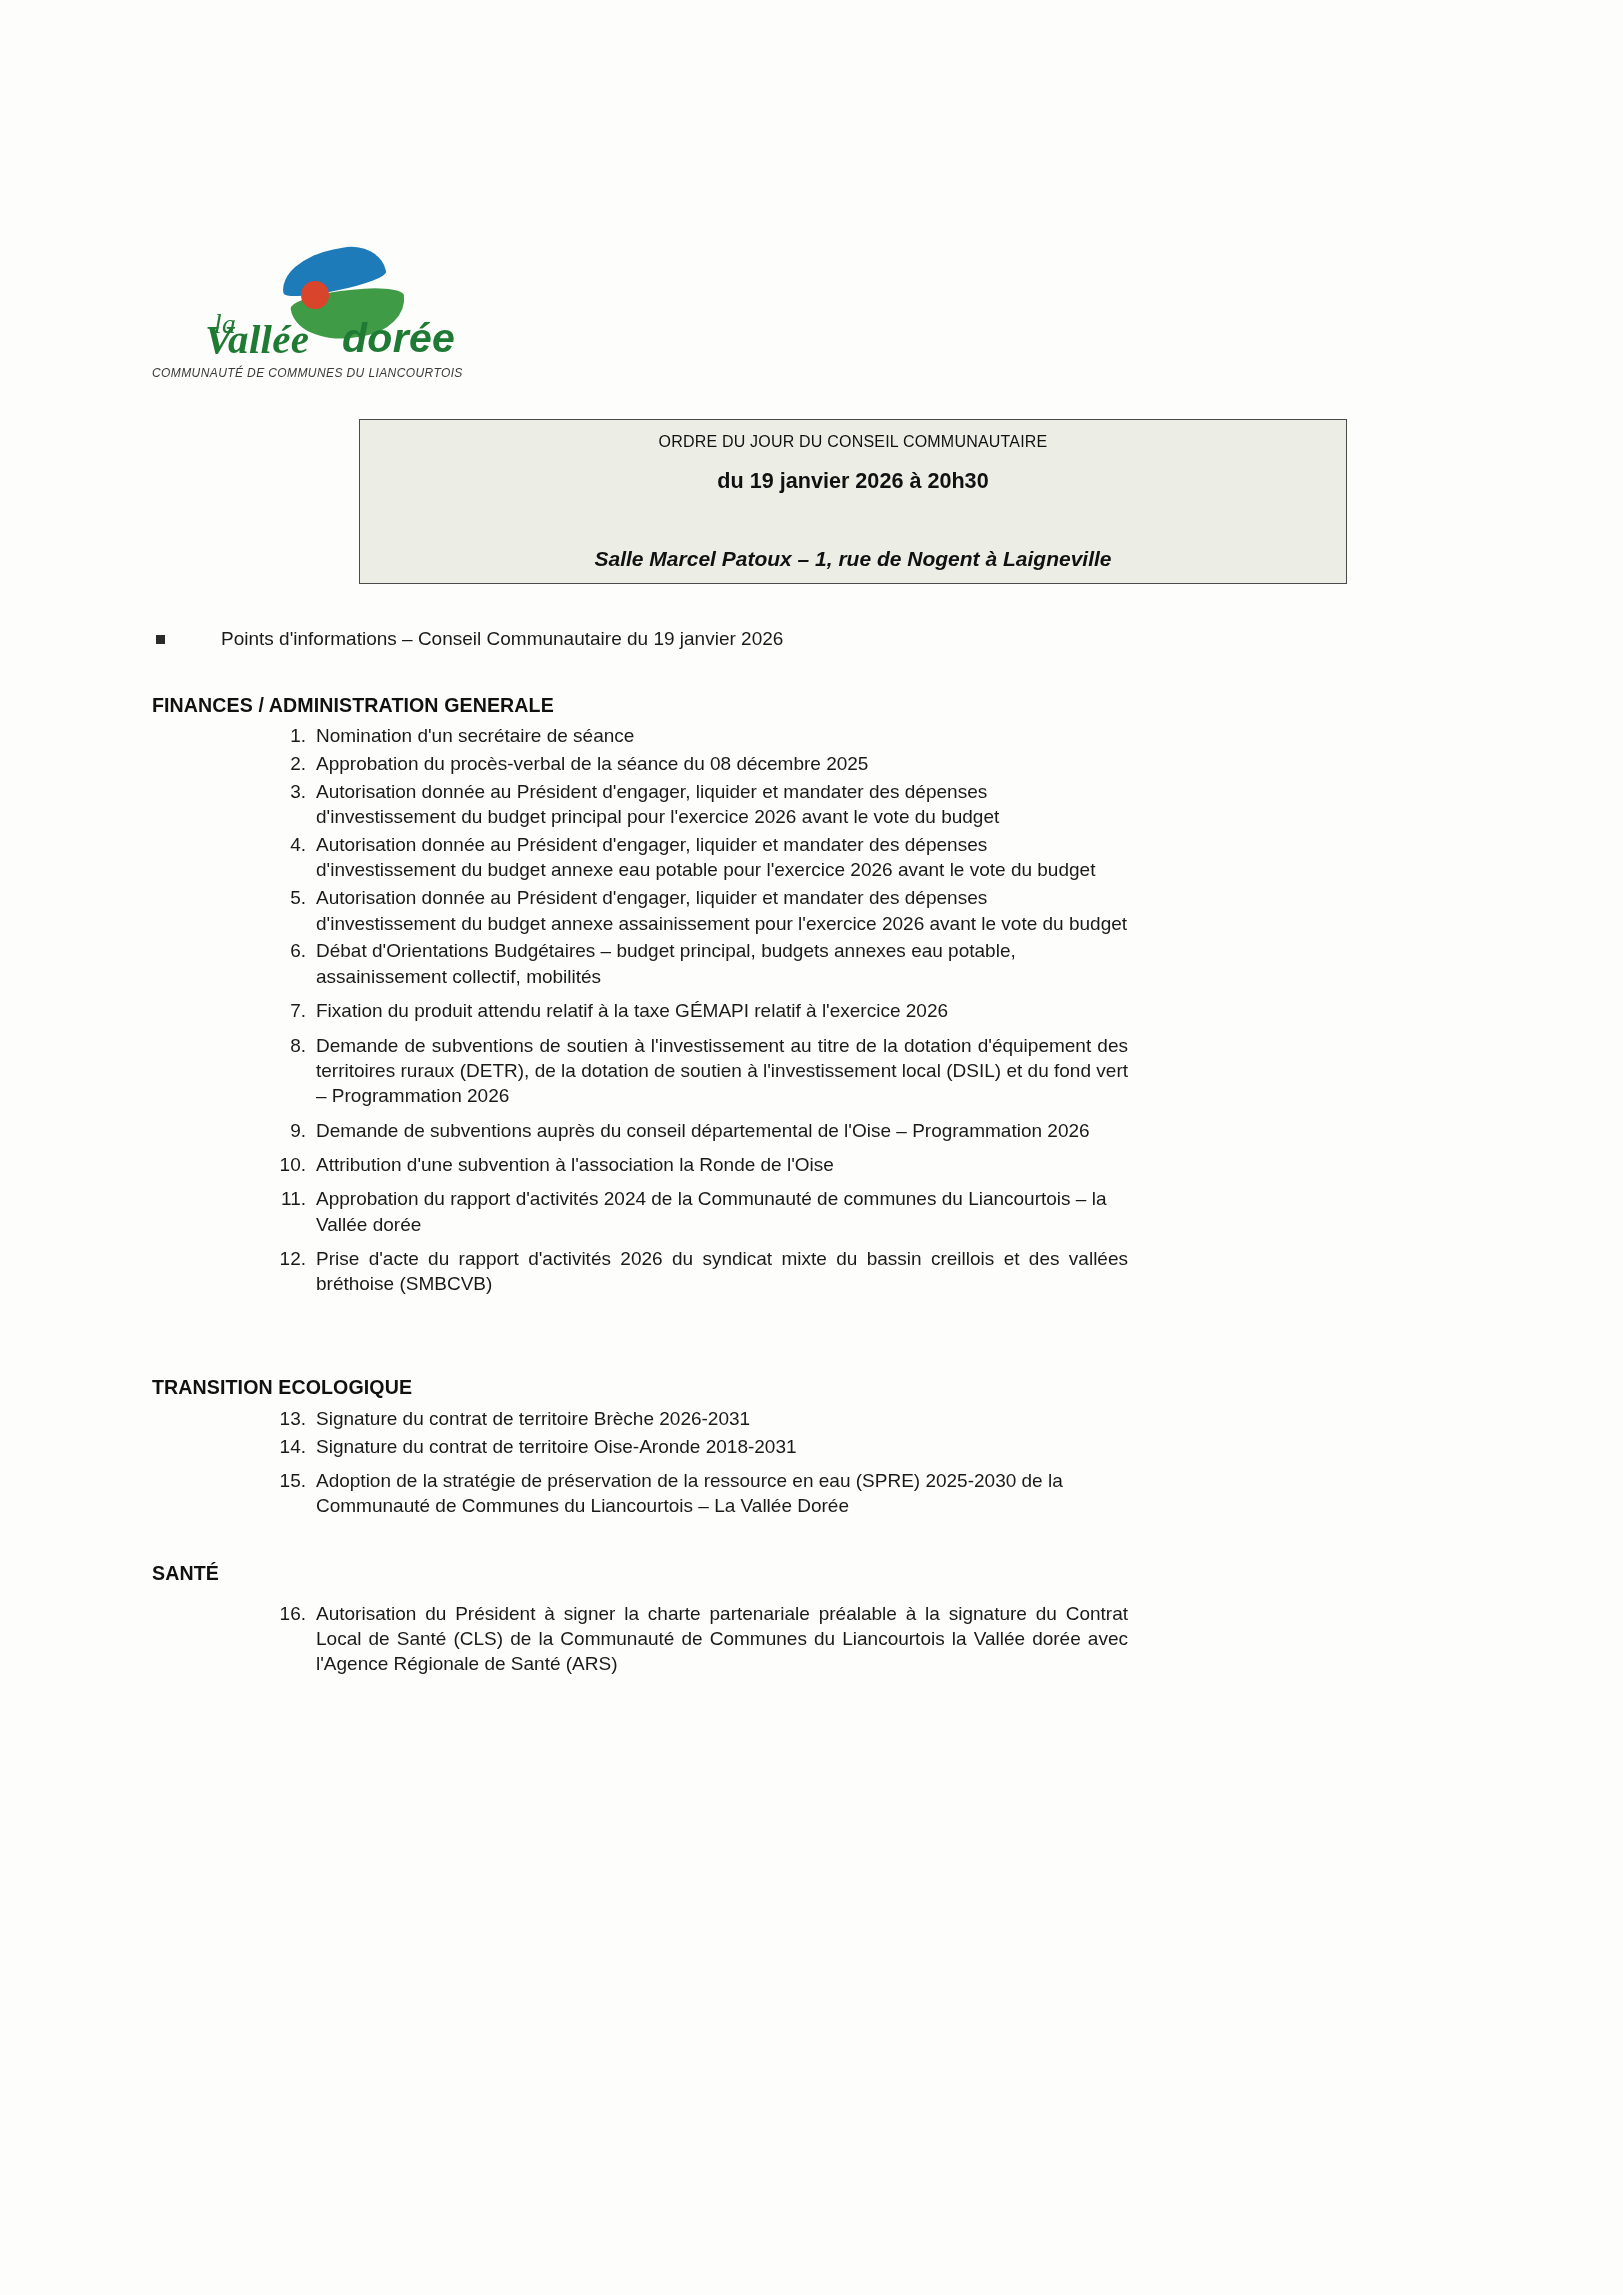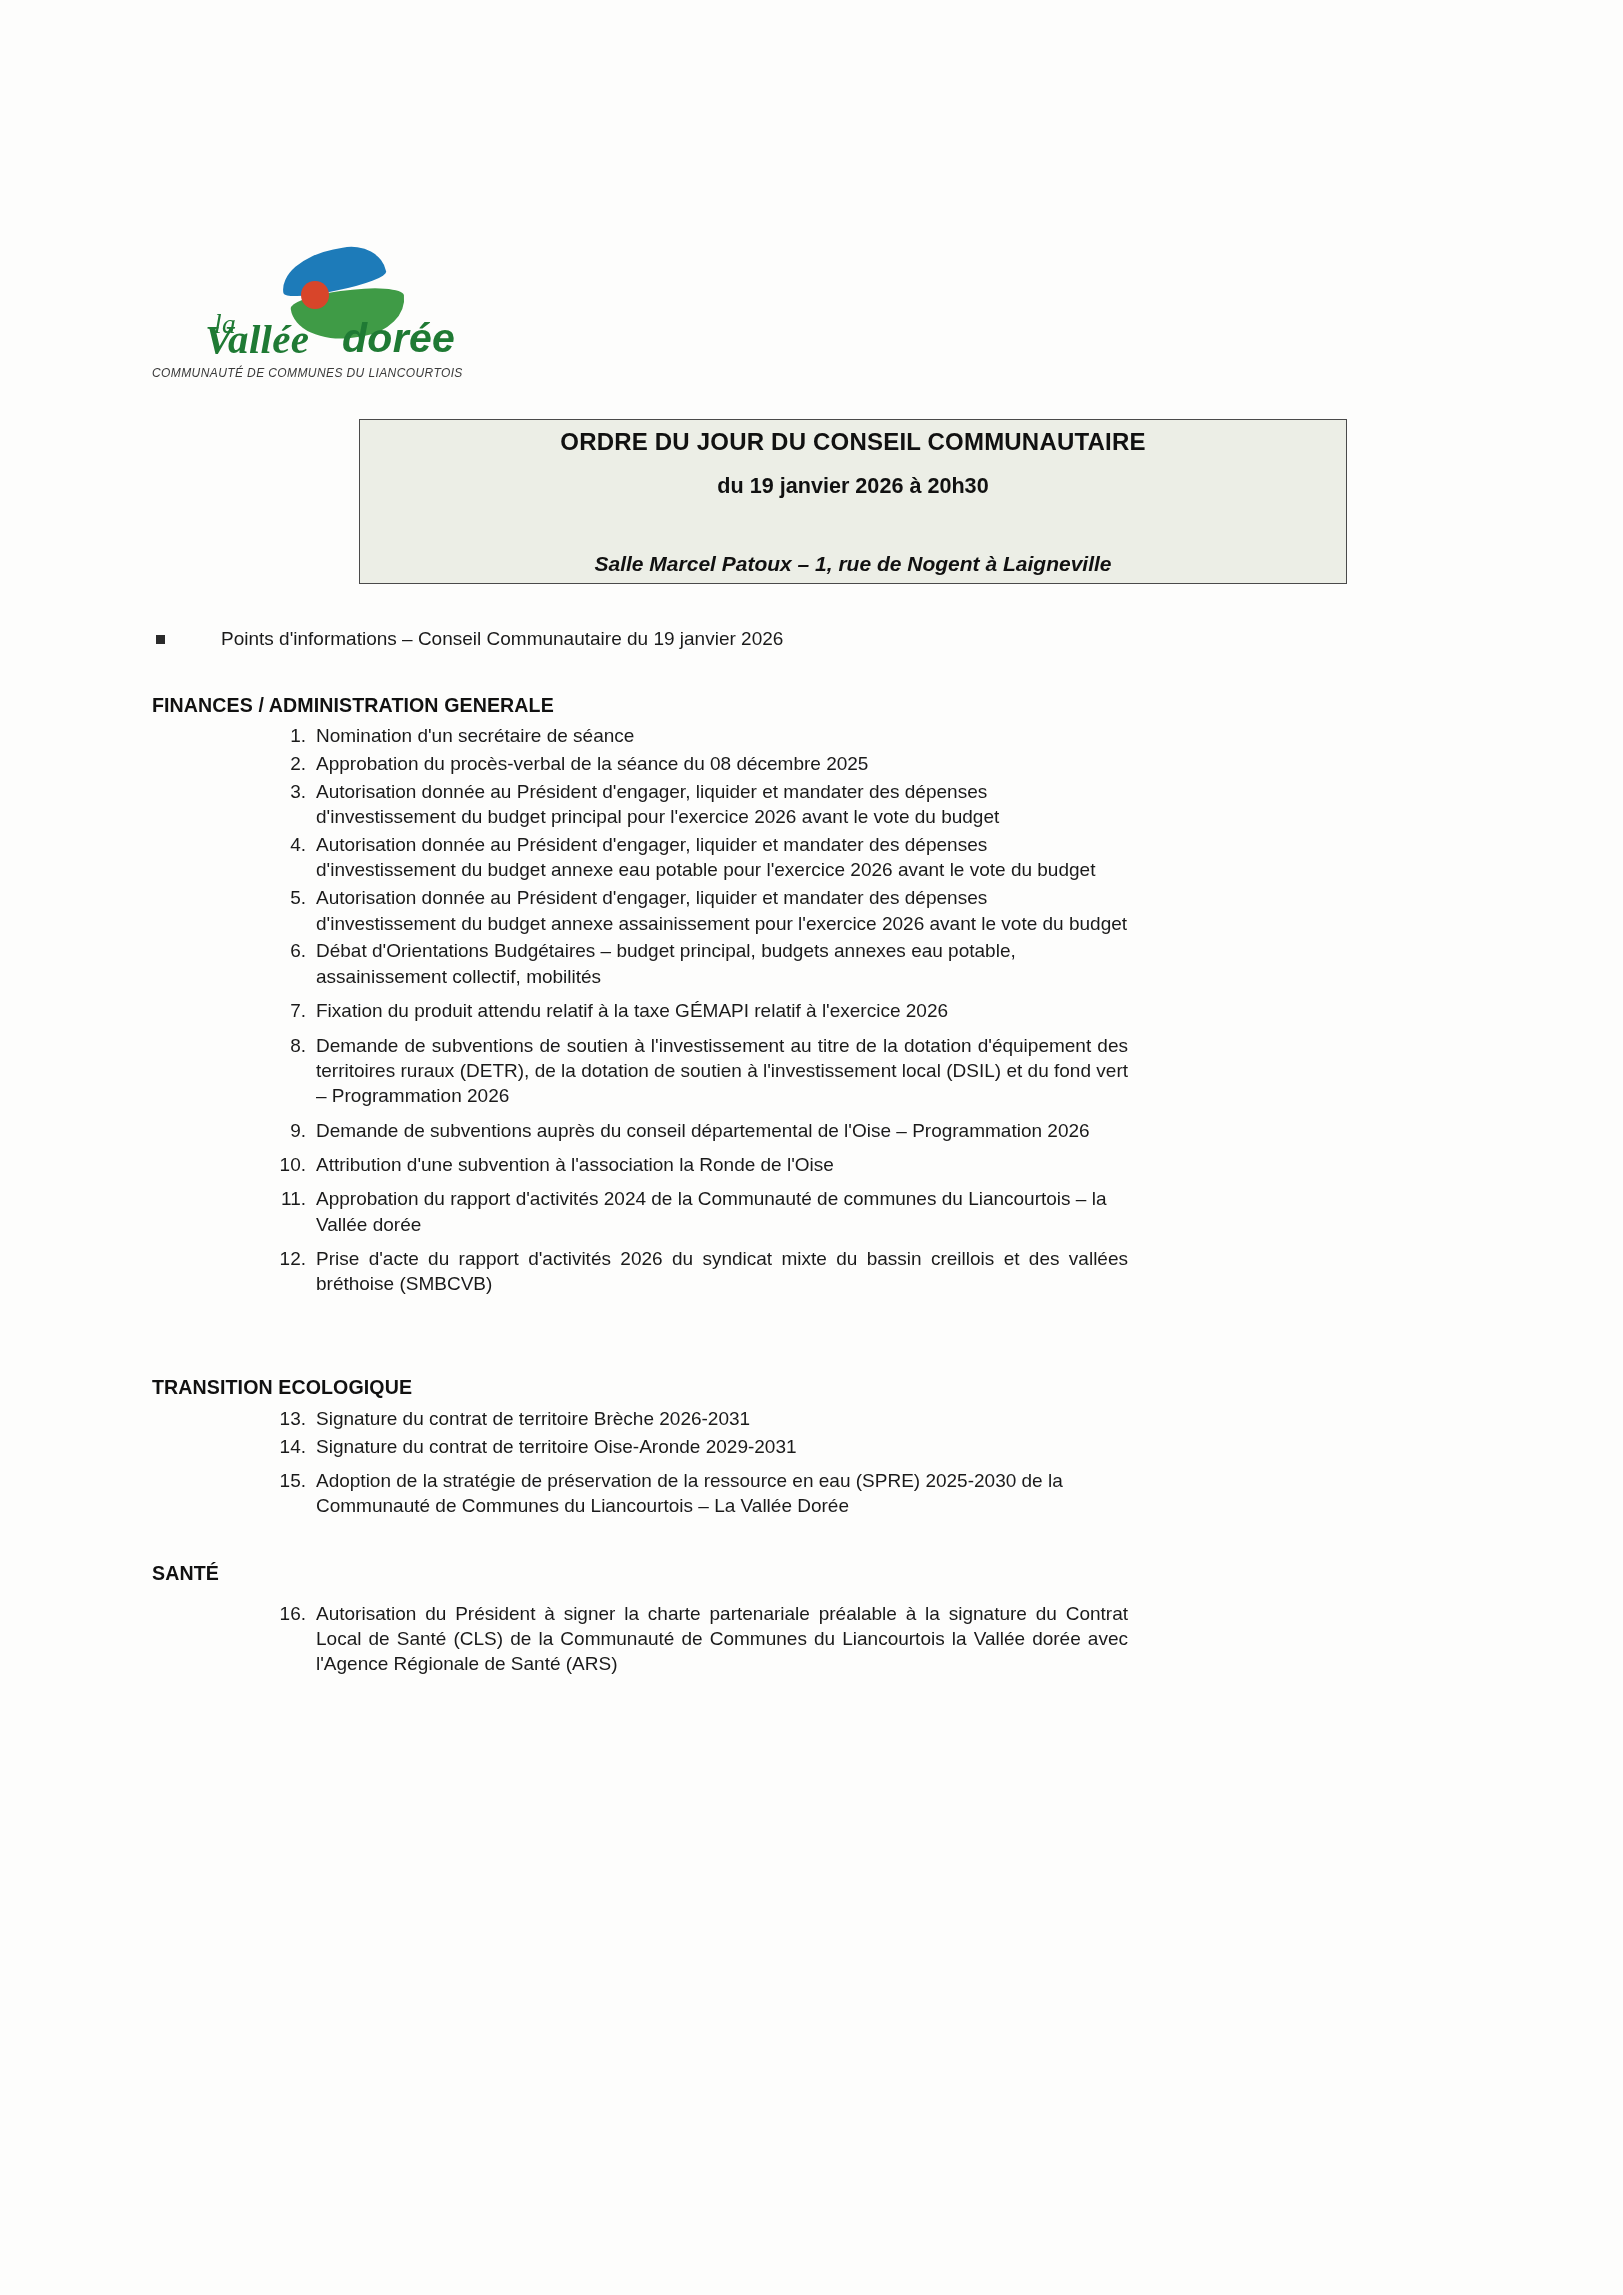--- a/index.html
+++ b/index.html
@@ -119,22 +119,22 @@
     border: 1.3px solid #4a4a4a;
     background: #eceee6;
     box-sizing: border-box;
     display: flex;
     flex-direction: column;
     align-items: center;
     justify-content: center;
     gap: 17px;
   }
   .title-line1 {
-    font-size: 24px;
-    font-weight: bold;
+    font-size: 16px;
+    font-weight: normal;
     letter-spacing: 0.2px;
     color: #111;
   }
   .title-line2 {
     font-size: 21.6px;
     font-weight: bold;
     color: #111;
   }
   .title-line3 {
     font-size: 21px;
@@ -262,21 +262,21 @@
       <li class="gap-top"><span class="num">10.</span><span>Attribution d'une subvention à l'association la Ronde de l'Oise</span></li>
       <li class="gap-top"><span class="num">11.</span><span>Approbation du rapport d'activités 2024 de la Communauté de communes du Liancourtois – la Vallée dorée</span></li>
       <li class="gap-top justify"><span class="num">12.</span><span>Prise d'acte du rapport d'activités 2026 du syndicat mixte du bassin creillois et des vallées bréthoise (SMBCVB)</span></li>
     </ol>
 
     <div class="spacer-lg"></div>
 
     <div class="section-head">TRANSITION ECOLOGIQUE</div>
     <ol class="items block-2">
       <li><span class="num">13.</span><span>Signature du contrat de territoire Brèche 2026-2031</span></li>
-      <li><span class="num">14.</span><span>Signature du contrat de territoire Oise-Aronde 2029-2031</span></li>
+      <li><span class="num">14.</span><span>Signature du contrat de territoire Oise-Aronde 2018-2031</span></li>
       <li class="gap-top"><span class="num">15.</span><span>Adoption de la stratégie de préservation de la ressource en eau (SPRE) 2025-2030 de la Communauté de Communes du Liancourtois – La Vallée Dorée</span></li>
     </ol>
 
     <div class="section-head">SANTÉ</div>
     <ol class="items block-3">
       <li class="justify"><span class="num">16.</span><span>Autorisation du Président à signer la charte partenariale préalable à la signature du Contrat Local de Santé (CLS) de la Communauté de Communes du Liancourtois la Vallée dorée avec l'Agence Régionale de Santé (ARS)</span></li>
     </ol>
 
   </div>
 </div>

